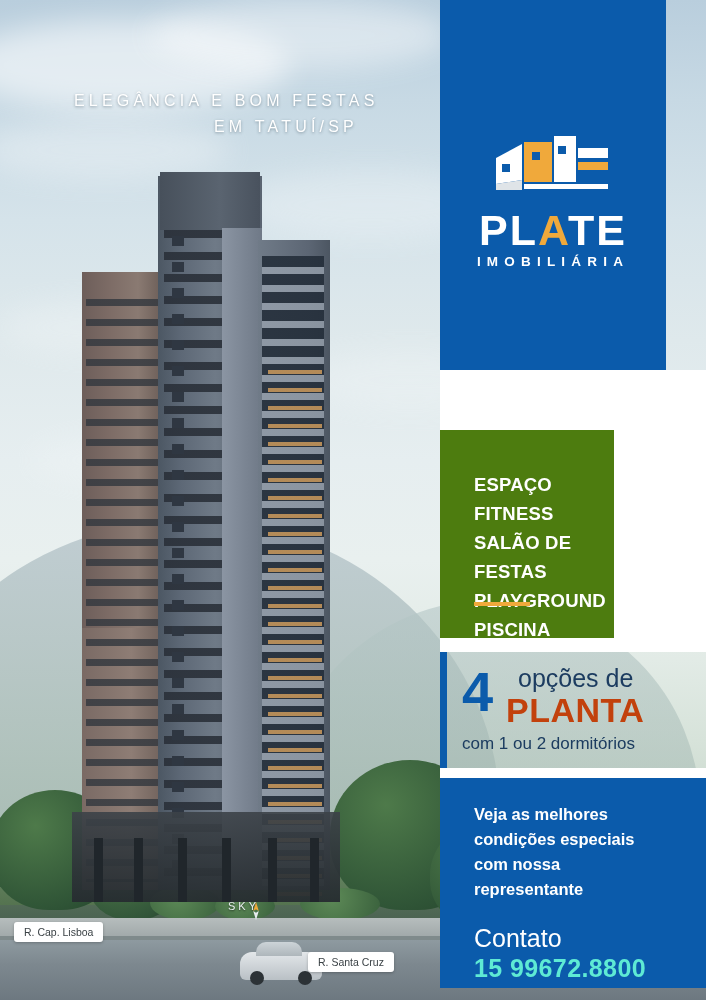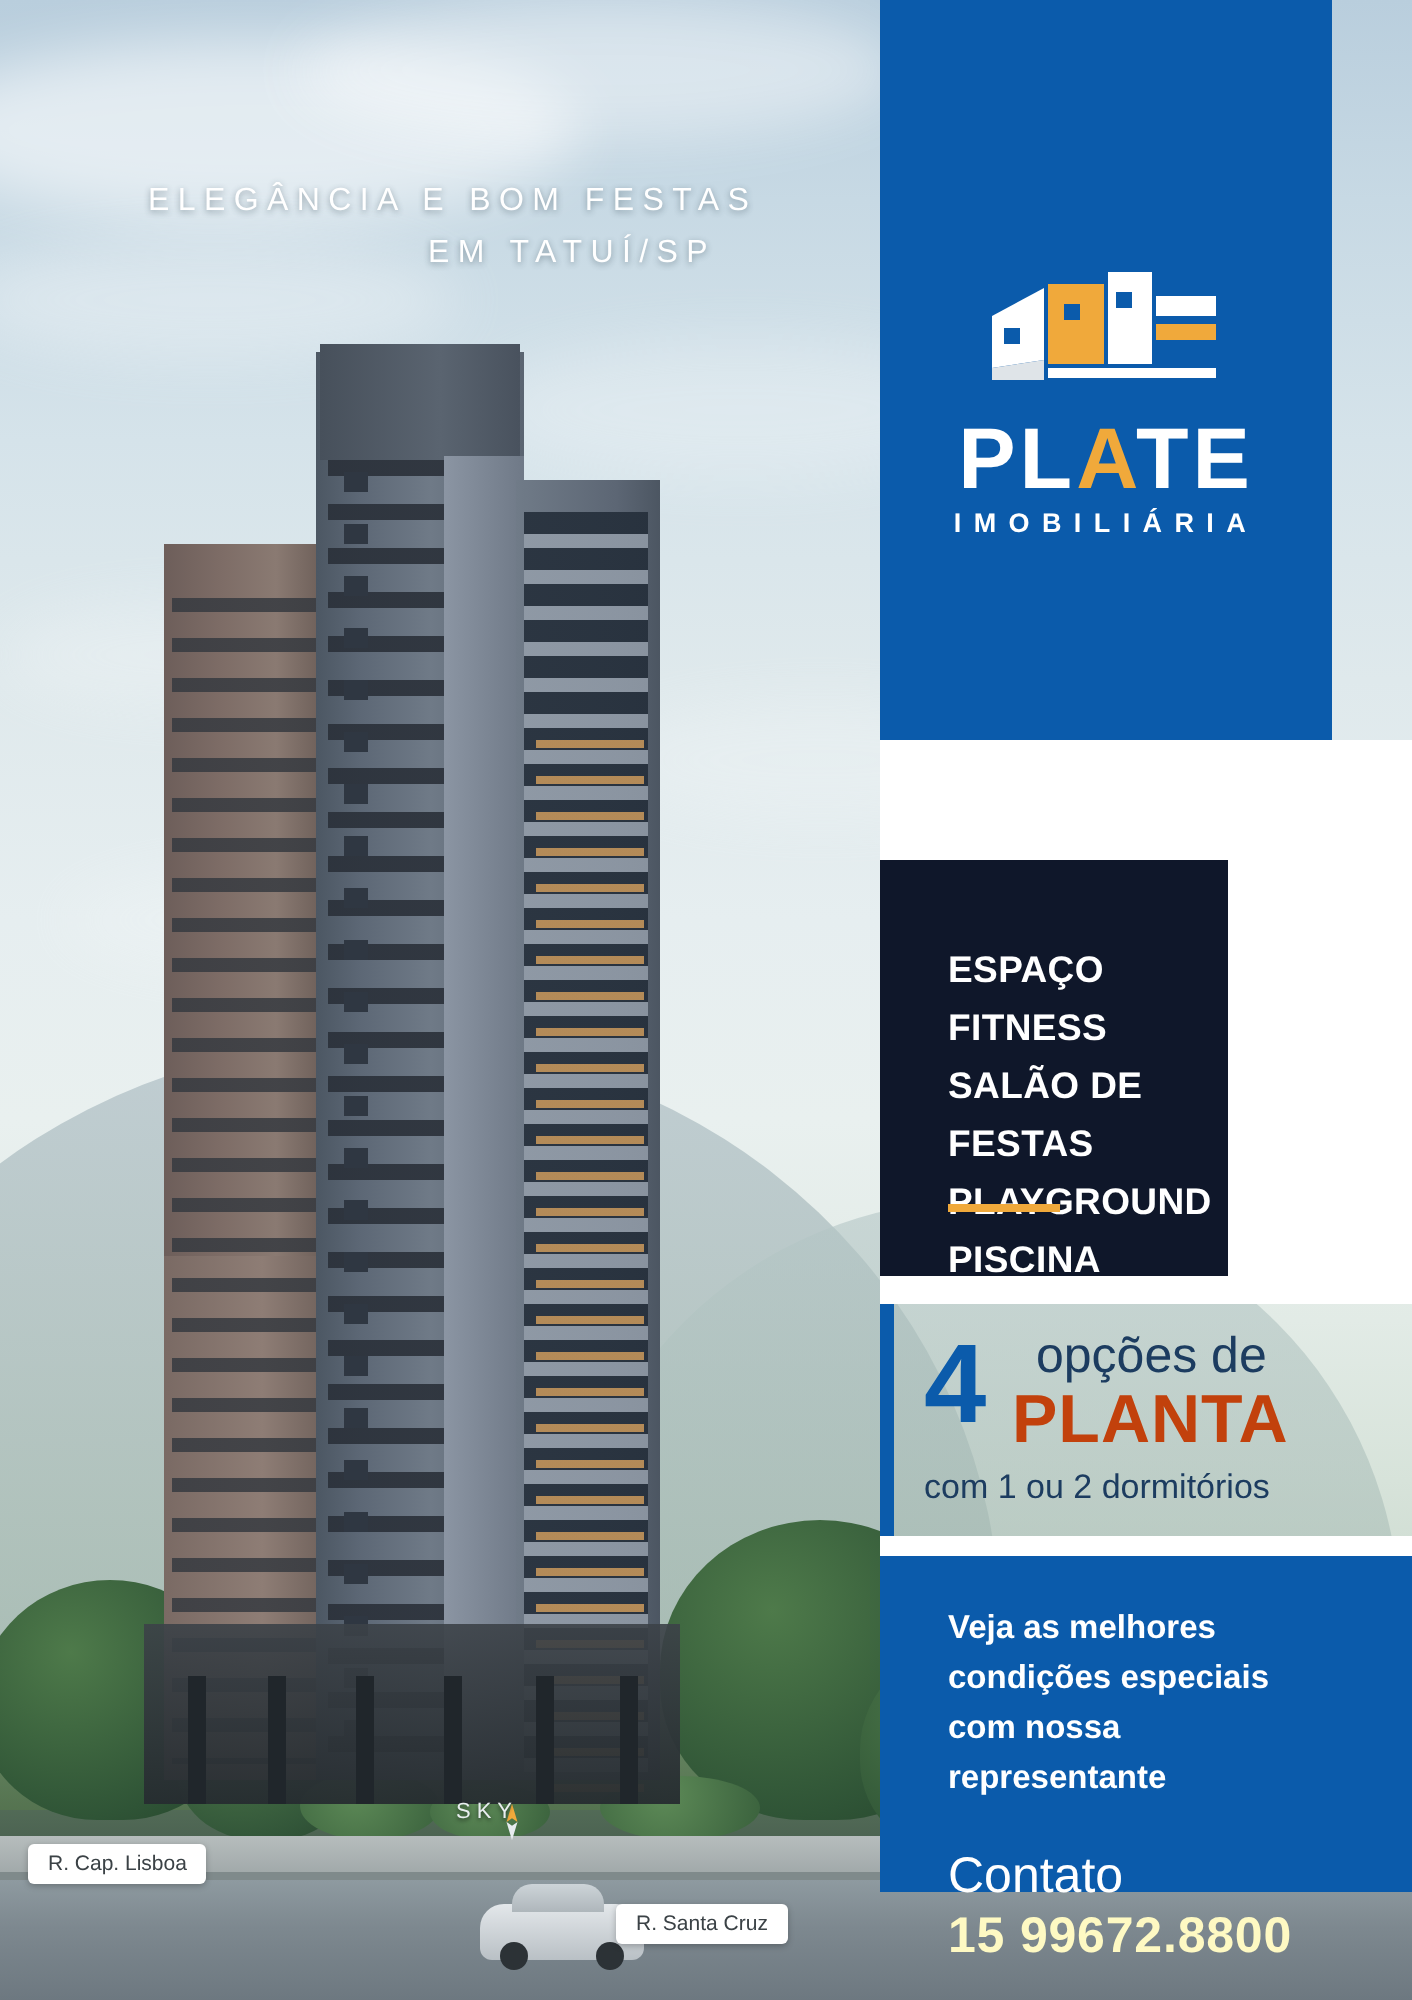--- a/index.html
+++ b/index.html
@@ -230,21 +230,21 @@
     font-size:16px;
     letter-spacing:4.2px;
     line-height:26px;
     font-weight:400;
     text-shadow:0 1px 3px rgba(40,60,70,.45);
     width:330px;
   }
   .headline .l2 { display:block; text-align:right; padding-right:46px;}
 
   
-  .panel { position:absolute; background:#0f172a; }
+  .panel { position:absolute; background:#4d7c0f; }
 
   .panel-logo {
     left:440px; top:0; width:226px; height:370px;
     background:#0b5bab;
   }
   .logo-wrap {
     position:absolute; left:0; right:0; top:118px; text-align:center;
   }
   .logo-mark {
     width:130px; height:76px; margin:0 auto 14px auto; position:relative;
@@ -293,34 +293,34 @@
     position:absolute; left:506px; top:692px;
     color:#c2410c; font-size:34px; font-weight:700; line-height:36px;
     letter-spacing:.5px;
   }
   .plans-sub {
     position:absolute; left:462px; top:734px;
     color:#1c3c60; font-size:17px;
   }
 
   .panel-bottom {
-    left:440px; top:778px; width:266px; height:168px;
+    left:440px; top:778px; width:266px; height:210px;
     background:#0b5bab;
   }
   .bottom-copy {
     position:absolute; left:34px; top:24px; right:14px;
     color:#ffffff; font-weight:700; font-size:16.5px; line-height:25px;
   }
   .contact-label {
     position:absolute; left:34px; top:146px;
     color:#ffffff; font-size:25px; font-weight:400;
   }
   .contact-phone {
     position:absolute; left:34px; top:176px;
-    color:#fef9c3; font-size:25px; font-weight:700; letter-spacing:.4px;
+    color:#5eead4; font-size:25px; font-weight:700; letter-spacing:.4px;
   }
 
   .white-gap-1 {
     position:absolute; left:440px; top:370px; width:266px; height:60px;
     background:#ffffff;
   }
   .white-gap-2 {
     position:absolute; left:614px; top:430px; width:92px; height:208px;
     background:#ffffff;
   }

